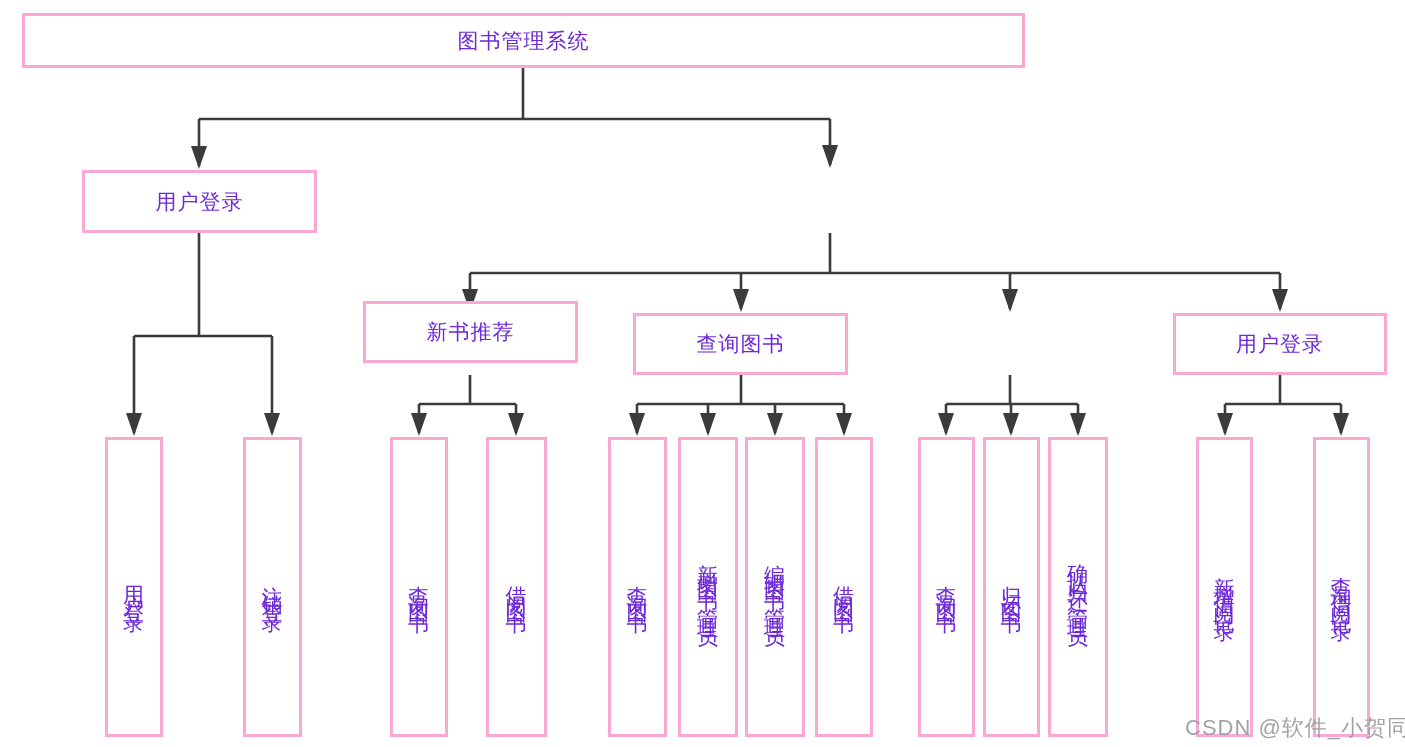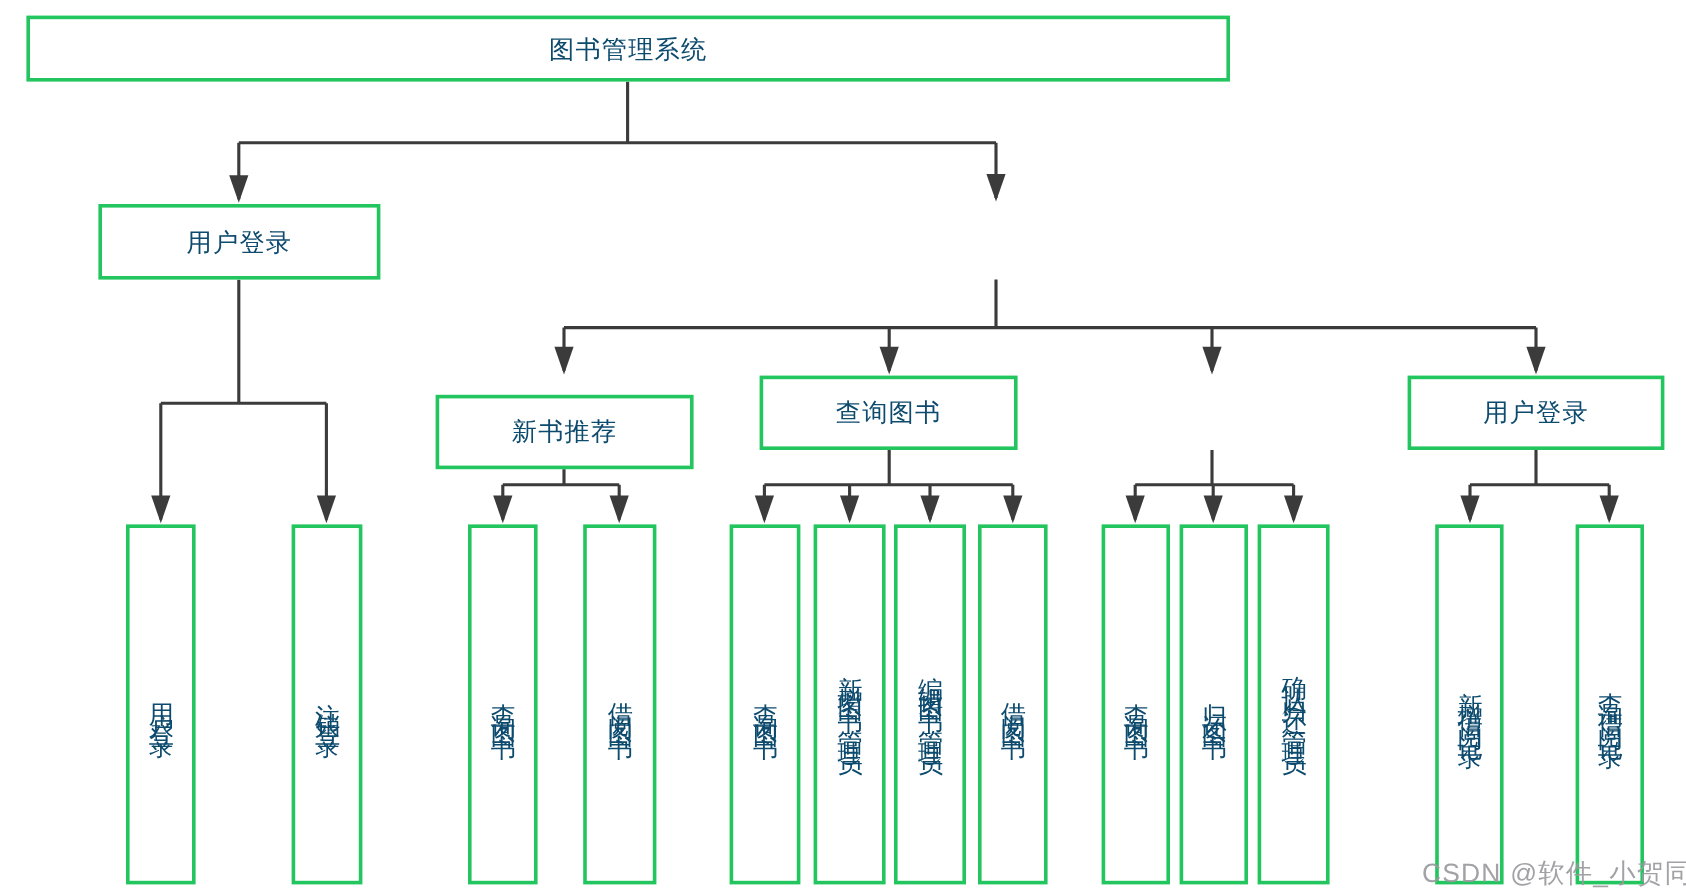--- a/index.html
+++ b/index.html
@@ -8,25 +8,25 @@
     width:1405px;height:747px;
     background:#ffffff;
     font-family:"Liberation Sans","DejaVu Sans",sans-serif;
     overflow:hidden;
   }
   .wires{position:absolute;left:0;top:0;z-index:1;}
   .node{
     position:absolute;
     box-sizing:border-box;
     background:#ffffff;
-    border:3px solid #22c55e;
+    border:3px solid #f9a8d4;
     display:flex;
     align-items:center;
     justify-content:center;
-    color:#0c4a6e;
+    color:#6d28d9;
     z-index:2;
   }
   .node.h{font-size:21px;letter-spacing:1px;}
   .node.v span{
     writing-mode:vertical-rl;
     text-orientation:mixed;
     font-size:21px;
     letter-spacing:9px;
     line-height:1;
     white-space:nowrap;
@@ -87,21 +87,21 @@
   </svg>
 
   <div class="node h" style="left:22px;top:13px;width:1003px;height:55px">
     <span>图书管理系统</span>
   </div>
 
   <div class="node h" style="left:82px;top:170px;width:235px;height:63px">
     <span>用户登录</span>
   </div>
 
-  <div class="node h" style="left:363px;top:329px;width:215px;height:62px">
+  <div class="node h" style="left:363px;top:301px;width:215px;height:62px">
     <span>新书推荐</span>
   </div>
   <div class="node h" style="left:633px;top:313px;width:215px;height:62px">
     <span>查询图书</span>
   </div>
   <div class="node h" style="left:1173px;top:313px;width:214px;height:62px">
     <span>用户登录</span>
   </div>
 
   <div class="node v" style="left:105px;top:437px;width:58px;height:300px">

